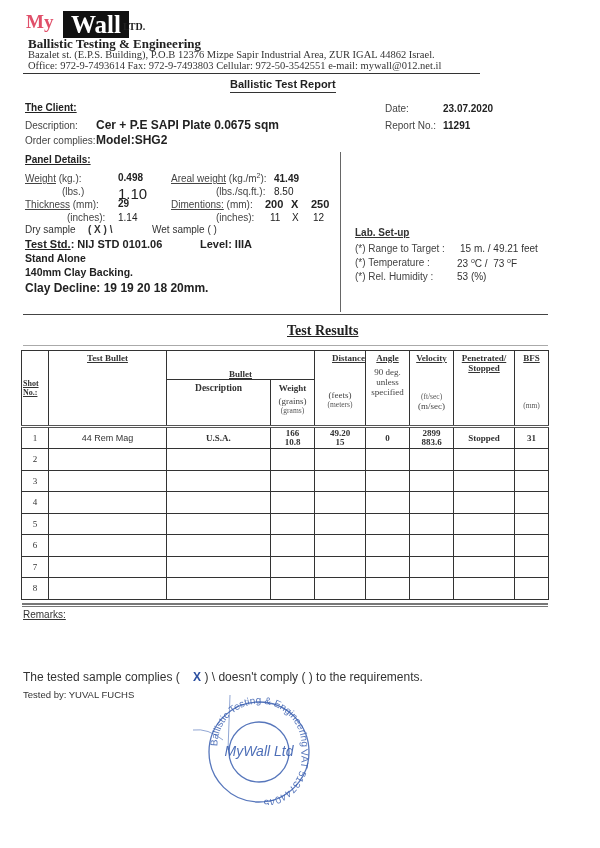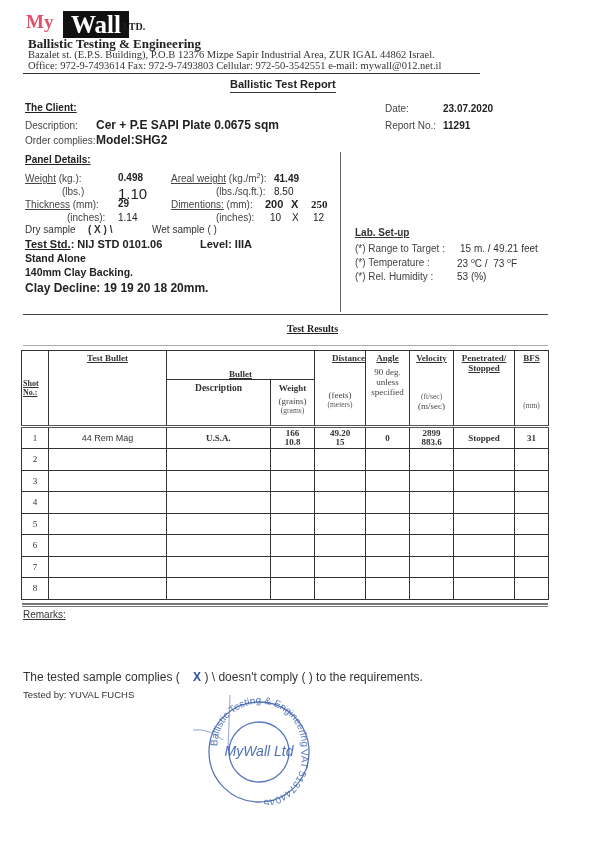--- a/index.html
+++ b/index.html
@@ -20,21 +20,21 @@
     .report-title { left: 230px; top: 78px; font-size: 11px; font-weight: bold; color: #222; padding-bottom: 2px; border-bottom: 1px solid #333; }
 
     .lbl { font-size: 10px; color: #444; }
     .val { font-size: 11px; color: #222; }
     .valb { font-size: 11px; font-weight: bold; color: #222; }
     .big { font-size: 12px; font-weight: bold; color: #222; }
     .sec { font-size: 10px; font-weight: bold; color: #222; text-decoration: underline; }
 
     .vline { left: 340px; top: 152px; width: 1px; height: 160px; background: #666; }
     .hr-mid { left: 23px; top: 314px; width: 525px; height: 1px; background: #444; }
-    .results-title { left: 287px; top: 323px; font-family: "Liberation Serif", serif; font-size: 10px; font-weight: bold; text-decoration: underline; }
+    .results-title { left: 287px; top: 323px; font-family: "Liberation Serif", serif; font-size: 14px; font-weight: bold; text-decoration: underline; }
 
     sup { font-size: 7px; }
 
     
     table.results { position: absolute; left: 21px; top: 350px; width: 527px; border-collapse: collapse; font-family: "Liberation Serif", serif; table-layout: fixed; }
     table.results td { border: 1px solid #333; color: #333; text-align: center; vertical-align: top; padding: 0; }
     .th-u { text-decoration: underline; font-weight: bold; font-size: 9px; }
     .th-b { font-weight: bold; font-size: 9.5px; }
     .th-s { font-size: 9px; color: #444; }
     .th-xs { font-size: 7.5px; color: #555; }
@@ -91,23 +91,23 @@
 <div class="abs lbl" style="left:67px; top:212px;">(inches):</div>
 <div class="abs val" style="left:118px; top:212px; font-size:10px;">1.14</div>
 
 <div class="abs lbl" style="left:171px; top:172px;"><span class="u">Areal weight</span><span> (kg./m</span><sup>2</sup><span>):</span></div>
 <div class="abs valb" style="left:274px; top:173px; font-size:10px;">41.49</div>
 <div class="abs lbl" style="left:216px; top:186px;">(lbs./sq.ft.):</div>
 <div class="abs val" style="left:274px; top:186px; font-size:10px;">8.50</div>
 <div class="abs lbl" style="left:171px; top:199px;"><span class="u">Dimentions:</span><span> (mm):</span></div>
 <div class="abs valb" style="left:265px; top:198px;">200</div>
 <div class="abs valb" style="left:291px; top:198px;">X</div>
-<div class="abs valb" style="left:311px; top:198px;font-family:Liberation Serif, serif;">250</div>
+<div class="abs valb" style="left:311px; top:198px;">250</div>
 <div class="abs lbl" style="left:216px; top:212px;">(inches):</div>
-<div class="abs val" style="left:270px; top:212px; font-size:10px;">10</div>
+<div class="abs val" style="left:270px; top:212px; font-size:10px;">11</div>
 <div class="abs val" style="left:292px; top:212px; font-size:10px;">X</div>
 <div class="abs val" style="left:313px; top:212px; font-size:10px;">12</div>
 
 <div class="abs lbl" style="left:25px; top:224px; color:#333;">Dry sample</div>
 <div class="abs lbl" style="left:88px; top:224px; color:#333; font-weight:bold;">(  X  )   \</div>
 <div class="abs lbl" style="left:152px; top:224px; color:#333;">Wet sample (      )</div>
 
 <div class="abs valb" style="left:25px; top:238px;"><span class="u">Test Std.</span><span>: NIJ STD 0101.06</span></div>
 <div class="abs valb" style="left:200px; top:238px;">Level: IIIA</div>
 <div class="abs valb" style="left:25px; top:252px; font-size:10.5px;">Stand Alone</div>

